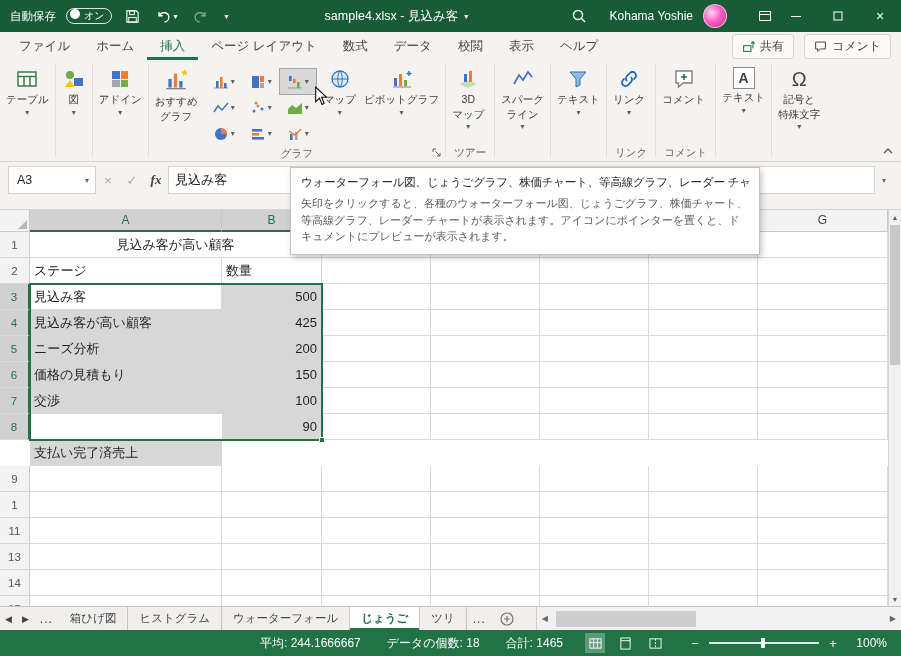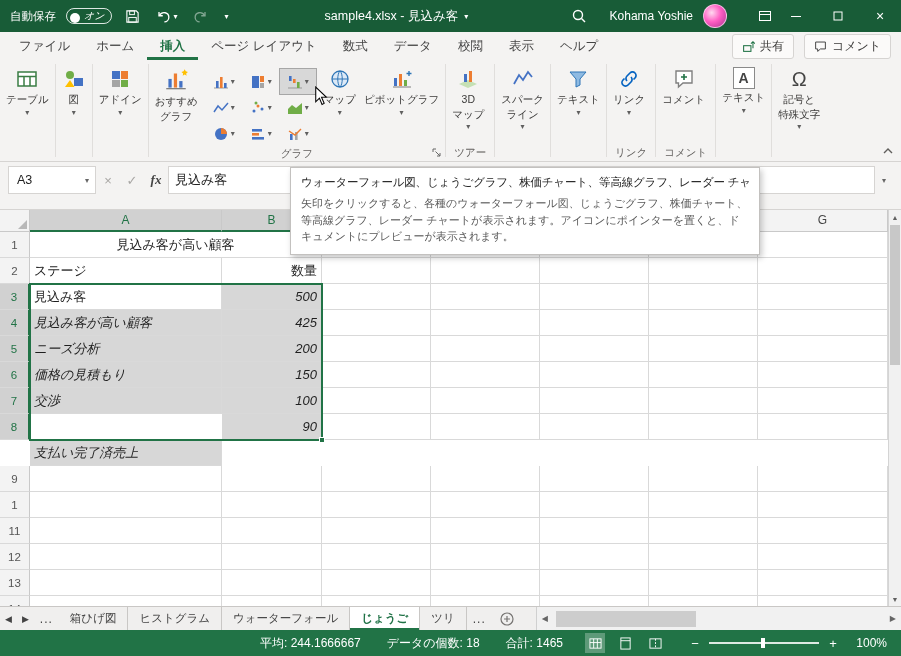--- a/index.html
+++ b/index.html
@@ -3,38 +3,38 @@
 <meta charset="utf-8">
 <style>
   * { margin:0; padding:0; box-sizing:border-box; }
   body { font-family:"Liberation Sans","DejaVu Sans",sans-serif; background:#888; }
   .app { position:relative; width:901px; height:656px; background:#fff; overflow:hidden; font-size:12px; color:#262626; }
 
   
   .titlebar { position:absolute; top:0; left:0; width:901px; height:32px; background:#185C37; color:#fff; display:flex; align-items:center; }
   .tb-left { display:flex; align-items:center; height:100%; padding-left:10px; gap:10px; }
   .tb-txt { font-size:11.5px; }
-  .toggle { display:flex; align-items:flex-end; gap:4px; border:1px solid rgba(255,255,255,.85); border-radius:9px; height:16px; padding:0 7px 0 3px; cursor:default;font-style:italic; }
+  .toggle { display:flex; align-items:flex-start; gap:4px; border:1px solid rgba(255,255,255,.85); border-radius:9px; height:16px; padding:0 7px 8px 3px; cursor:default; }
   .knob { width:10px; height:10px; border-radius:50%; background:#fff; }
   .tg-txt { font-size:10px; }
   .tb-btn { display:flex; align-items:center; gap:2px; padding:0 3px; height:100%; }
   .tb-btn.dis { opacity:.45; }
   .carat { font-size:8px; color:#fff; }
   .tb-title { position:absolute; left:44%; transform:translateX(-50%); top:0; height:32px; display:flex; align-items:center; gap:6px; font-size:12.5px; white-space:nowrap; }
   .tb-right { margin-left:auto; display:flex; align-items:center; height:100%; }
   .tb-user { font-size:12px; margin:0 10px 0 20px; }
   .avatar { width:24px; height:24px; border-radius:50%; background:radial-gradient(circle at 35% 35%, #ffd9f0, #ff5ec4 45%, #a8338f); margin-right:28px; border:1px solid rgba(255,255,255,.6); }
   .winbtn { width:42px; height:32px; display:flex; align-items:center; justify-content:center; font-size:14px; }
   .minbar { width:10px; height:1px; background:#fff; }
 
   
   .ribbontabs { position:absolute; top:32px; left:0; width:901px; height:28px; background:#F4F3F2; display:flex; align-items:center; }
   .rtab-list { display:flex; height:100%; padding-left:6px; }
   .rtab { padding:0 13px; line-height:28px; font-size:12.5px; color:#444; white-space:nowrap; }
-  .rtab.active { color:#217346; font-weight:700; box-shadow:inset 0 -3px 0 #217346; }
+  .rtab.active { color:#217346; font-weight:400; box-shadow:inset 0 -3px 0 #217346; }
   .rtab-right { margin-left:auto; display:flex; align-items:center; padding-right:10px; }
   .topbtn { display:flex; align-items:center; gap:5px; padding:3px 9px; border:1px solid #D6D4D2; border-radius:3px; background:#FBFAF9; font-size:12px; color:#3b3a39; margin-left:10px; }
 
   
   .ribbon { position:absolute; top:60px; left:0; width:901px; height:102px; background:#F4F3F2; border-bottom:1px solid #D6D4D2; display:flex; }
   .rgroup { display:flex; flex-direction:column; padding:0 2px; }
   .gbody { flex:1; display:flex; align-items:flex-start; padding-top:2px; }
   .glabel { height:17px; font-size:10.5px; color:#605E5C; display:flex; align-items:center; justify-content:center; position:relative; padding:0 6px; }
   .gsep { width:1px; background:#E0DEDC; margin:4px 0; }
   .bigbtn { display:flex; flex-direction:column; align-items:center; padding:5px 4px 0; gap:2px; }
@@ -64,21 +64,21 @@
   .grid { position:absolute; top:210px; left:0; width:888px; height:396px; overflow:hidden; background:#fff; }
   .ghead { display:flex; }
   .gcorner { width:30px; height:22px; background:#F3F3F3; border-right:1px solid #C9C9C9; border-bottom:1px solid #C9C9C9; position:relative; }
   .gcorner::after { content:''; position:absolute; right:2px; bottom:2px; border-left:9px solid transparent; border-bottom:9px solid #B8B8B8; }
   .gcol { height:22px; background:#F3F3F3; border-right:1px solid #C9C9C9; border-bottom:1px solid #C9C9C9; text-align:center; line-height:21px; font-size:12px; color:#444; }
   .gcol.selh { background:#D1D1D1; color:#217346; border-bottom:2px solid #217346; }
   .grow { display:flex; }
   .rowno { width:30px; height:26px; background:#F3F3F3; border-right:1px solid #C9C9C9; border-bottom:1px solid #D9D9D9; font-size:11.5px; color:#555; display:flex; align-items:center; justify-content:center; }
   .rowno.selr { background:#D1D1D1; color:#217346; border-right:2px solid #217346; }
   .gcell { height:26px; background:#fff; border-right:1px solid #D9D9D9; border-bottom:1px solid #D9D9D9; font-size:13px; line-height:25px; padding:0 4px; white-space:nowrap; overflow:hidden; color:#1f1f1f; }
-  .gcell.sel { background:#D7D7D7;font-style:italic; }
+  .gcell.sel { background:#D7D7D7; }
   .gcell.num { text-align:right; }
   .gcell.hdrcell { }
   .gcell.merged { text-align:center; }
   .selbox { position:absolute; left:29px; top:73px; width:294px; height:158px; border:2px solid #217346; pointer-events:none; }
   .fillhandle { position:absolute; right:-4px; bottom:-4px; width:6px; height:6px; background:#217346; border:1px solid #fff; }
 
   
   .vscroll { position:absolute; right:0; top:210px; width:13px; height:396px; background:#F1F1F1; border-left:1px solid #D4D4D4; }
   .varrow { height:14px; display:flex; align-items:center; justify-content:center; font-size:7px; color:#606060; }
   .vthumb { position:absolute; top:15px; left:1px; width:10px; height:140px; background:#C8C8C8; }
@@ -529,21 +529,21 @@
         <div class="gcell merged" style="width: 292px;">見込み客が高い顧客</div>
         <div class="gcell" style="width: 109px;"></div>
         <div class="gcell" style="width: 109px;"></div>
         <div class="gcell" style="width: 109px;"></div>
         <div class="gcell" style="width: 109px;"></div>
         <div class="gcell" style="width: 130px;"></div>
       </div>
       <div class="grow">
         <div class="rowno">2</div>
         <div class="gcell hdrcell" style="width: 192px;">ステージ</div>
-        <div class="gcell hdrcell" style="width: 100px; text-align: right;">数量</div>
+        <div class="gcell hdrcell" style="width: 100px;">数量</div>
         <div class="gcell" style="width: 109px;"></div>
         <div class="gcell" style="width: 109px;"></div>
         <div class="gcell" style="width: 109px;"></div>
         <div class="gcell" style="width: 109px;"></div>
         <div class="gcell" style="width: 130px;"></div>
       </div>
       <div class="grow">
         <div class="rowno selr">3</div>
         <div class="gcell activecell" style="width: 192px;">見込み客</div>
         <div class="gcell sel num" style="width: 100px;">500</div>
@@ -618,30 +618,20 @@
         <div class="gcell" style="width: 192px;"></div>
         <div class="gcell" style="width: 100px;"></div>
         <div class="gcell" style="width: 109px;"></div>
         <div class="gcell" style="width: 109px;"></div>
         <div class="gcell" style="width: 109px;"></div>
         <div class="gcell" style="width: 109px;"></div>
         <div class="gcell" style="width: 130px;"></div>
       </div>
       <div class="grow">
         <div class="rowno">11</div>
-        <div class="gcell" style="width: 192px;"></div>
-        <div class="gcell" style="width: 100px;"></div>
-        <div class="gcell" style="width: 109px;"></div>
-        <div class="gcell" style="width: 109px;"></div>
-        <div class="gcell" style="width: 109px;"></div>
-        <div class="gcell" style="width: 109px;"></div>
-        <div class="gcell" style="width: 130px;"></div>
-      </div>
-      <div class="grow">
-        <div class="rowno">12</div>
         <div class="gcell" style="width: 192px;"></div>
         <div class="gcell" style="width: 100px;"></div>
         <div class="gcell" style="width: 109px;"></div>
         <div class="gcell" style="width: 109px;"></div>
         <div class="gcell" style="width: 109px;"></div>
         <div class="gcell" style="width: 109px;"></div>
         <div class="gcell" style="width: 130px;"></div>
       </div>
       <div class="grow">
         <div class="rowno">13</div>

